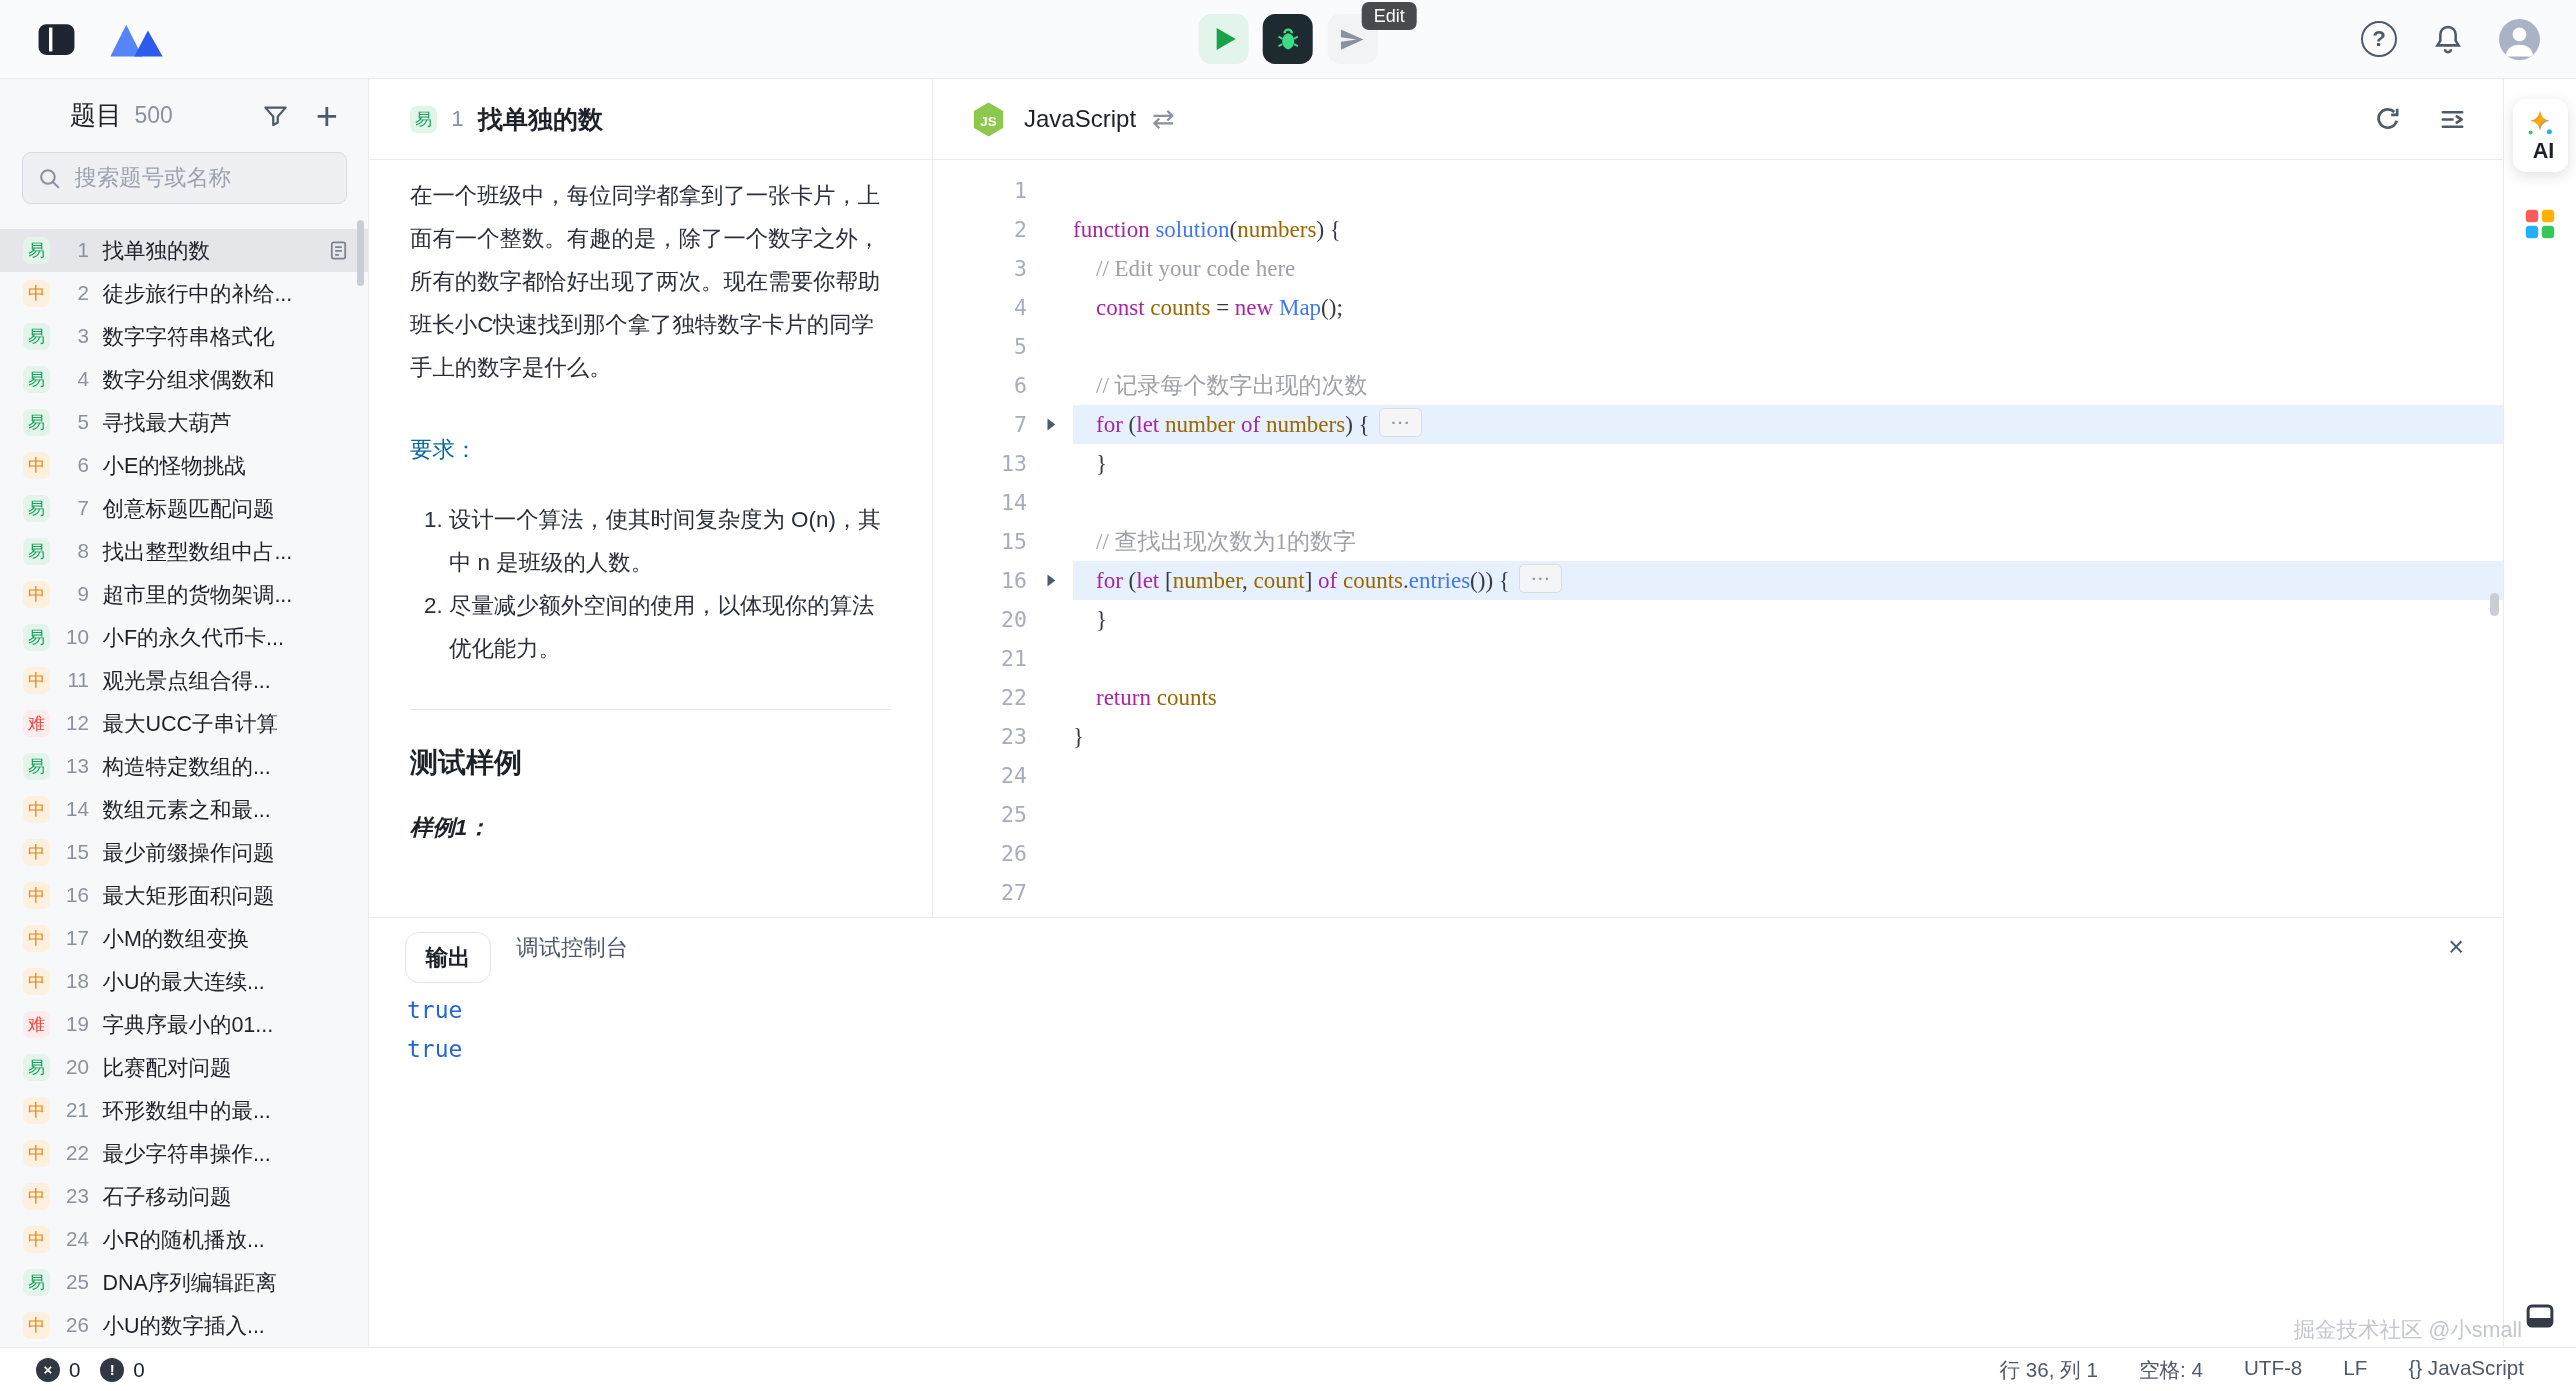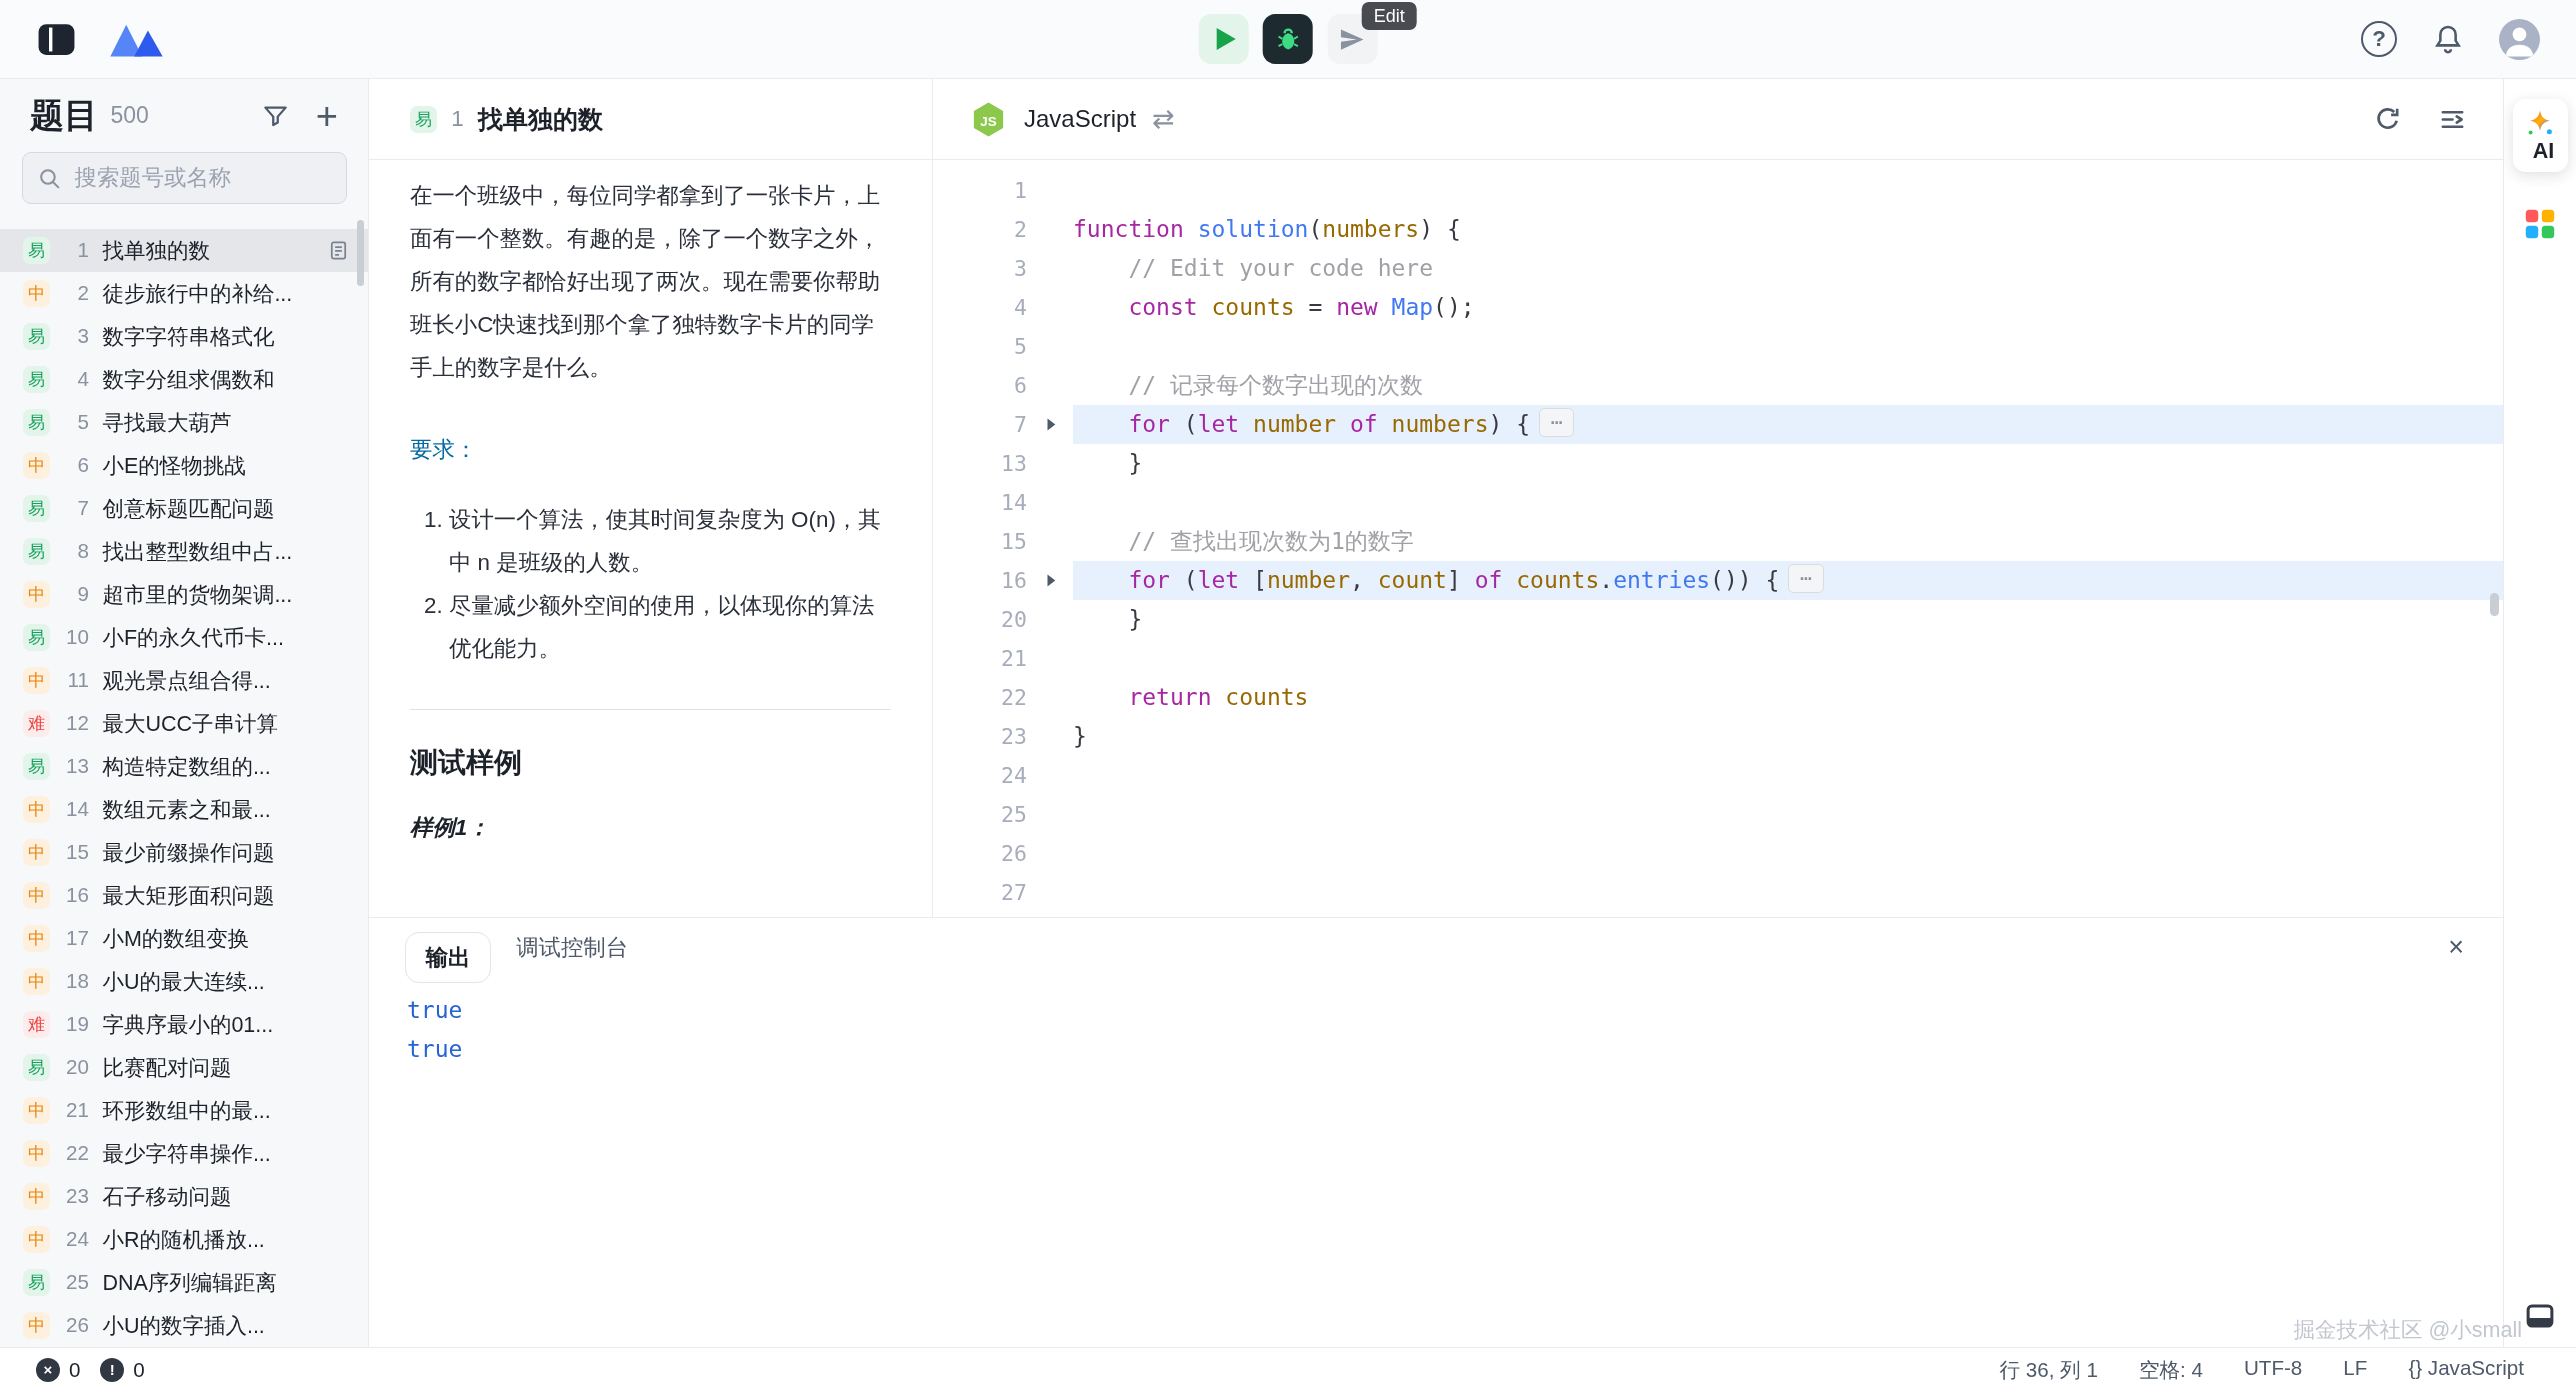--- a/index.html
+++ b/index.html
@@ -39,21 +39,21 @@
   
   .main{display:flex;height:1268px;}
   .sidebar{width:369px;flex:none;background:#f7f8fa;border-right:0.9px solid var(--border);
            display:flex;flex-direction:column;position:relative;}
   .content{flex:1;min-width:0;display:flex;flex-direction:column;background:#fff;}
   .upper{height:838px;display:flex;min-height:0;}
   .right-strip{width:73px;flex:none;background:#fff;border-left:0.9px solid var(--border);position:relative;}
 
   
   .sb-header{height:73px;display:flex;align-items:center;padding:0 30px;}
-  .sb-title{font-size:34px;font-weight:700;}
+  .sb-title{font-size:26px;font-weight:400;margin-left:40px;}
   .sb-count{font-size:23px;color:#8a919f;margin-left:12.5px;}
   .sb-actions{margin-left:auto;display:flex;align-items:center;gap:27px;color:#4e5969;}
   .plus-glyph{font-size:38px;font-weight:300;line-height:1;color:#4e5969;}
   .sb-search{margin:0 21.5px 14.3px;height:52px;background:#eef0f4;border:0.9px solid #d5d9e0;
              border-radius:9px;display:flex;align-items:center;padding:0 14.3px;gap:10.7px;}
   .sb-search input{border:none;background:transparent;outline:none;font-size:22.4px;width:100%;
                    font-family:inherit;color:#1d2129;}
   .sb-search input::placeholder{color:#9aa3af;}
   .p-list{flex:1;overflow:hidden;position:relative;padding-top:10.7px;}
   .p-item{height:43px;display:flex;align-items:center;padding:0 18px 0 23px;cursor:pointer;}
@@ -88,21 +88,21 @@
   .ed-header{height:81px;border-bottom:0.9px solid var(--border);display:flex;align-items:center;padding:0 36px;}
   .ed-lang{font-size:24px;margin-left:16px;}
   .swap-icon{font-size:27px;color:#8a919f;margin-left:16px;}
   .ed-actions{margin-left:auto;display:flex;align-items:center;gap:36px;}
   .code-area{flex:1;overflow:hidden;padding-top:10.7px;font-family:"DejaVu Sans Mono","Liberation Mono",monospace;
              font-size:23px;}
   .code-row{display:flex;height:39px;}
   .gutter{width:140px;flex:none;position:relative;line-height:39px;}
   .lnum{display:block;width:94px;text-align:right;color:#a7adba;font-size:21.5px;}
   .fold-arrow{position:absolute;right:14.3px;top:0;height:39px;display:flex;align-items:center;}
-  .code-line{flex:1;white-space:pre;line-height:39px;color:var(--pl);}
+  .code-line{flex:1;white-space:pre;line-height:39px;color:var(--pl);font-family:Liberation Serif, serif;}
   .row-hl .code-line{background:var(--hl);}
   .tk-kw{color:var(--kw);} .tk-fn{color:var(--fn);} .tk-vr{color:var(--vr);}
   .tk-cm{color:var(--cm);} .tk-pl{color:var(--pl);}
   .fold-box{display:inline-block;margin-left:9px;padding:0 10.7px;border:0.9px solid #d8dce2;
             background:#f4f5f7;border-radius:5.4px;color:#8a919f;font-size:19.7px;line-height:27px;
             vertical-align:2.7px;}
   .ed-scroll{position:absolute;right:3.6px;top:514px;width:9px;height:23px;border-radius:4.5px;background:#c9cdd4;}
 
   
   .output-panel{flex:1;border-top:0.9px solid var(--border);background:#fff;display:flex;flex-direction:column;}

